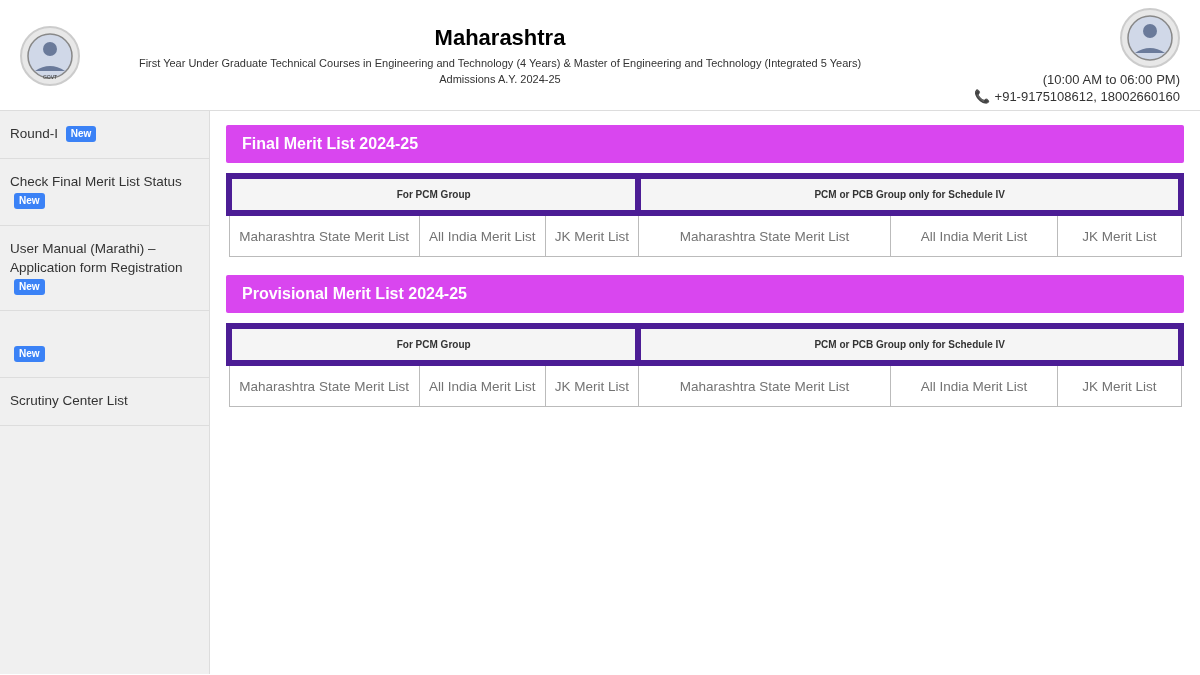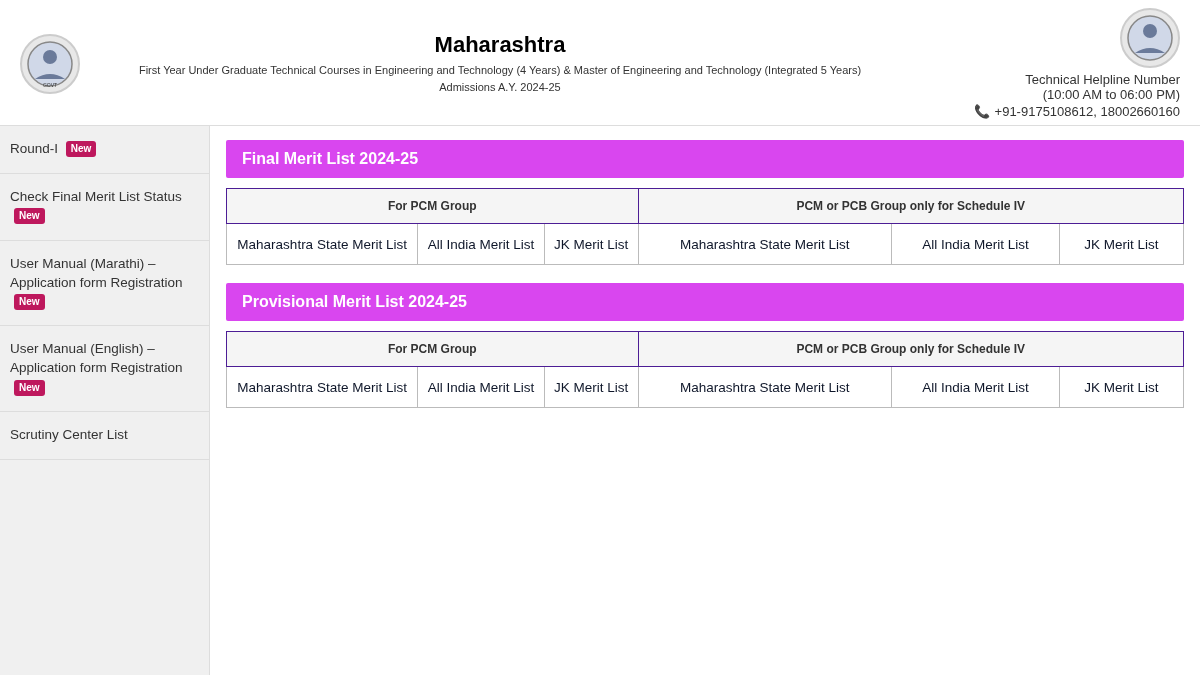--- a/index.html
+++ b/index.html
@@ -15,34 +15,34 @@
     .header-left { min-width: 80px; }
     .logo-circle { width: 60px; height: 60px; border-radius: 50%; background: #e8e8e8; display: flex; align-items: center; justify-content: center; font-size: 10px; color: #555; border: 2px solid #ccc; }
     .logo-circle2 { width: 60px; height: 60px; border-radius: 50%; background: #e8e8e8; display: flex; align-items: center; justify-content: center; font-size: 10px; color: #555; border: 2px solid #ccc; margin-left: auto; }
 
     
     .main-layout { display: flex; height: calc(675px - 112px); }
 
     
     .sidebar { width: 210px; min-width: 210px; background: #f0f0f0; border-right: 1px solid #ddd; overflow-y: auto; }
     .sidebar-item { padding: 14px 10px; border-bottom: 1px solid #ddd; cursor: pointer; color: #333; font-size: 13.5px; line-height: 1.4; }
-    .new-badge { display: inline-block; background: #be185d; color: #fff; font-size: 10px; font-weight: bold; padding: 1px 5px; border-radius: 3px; margin-left: 4px; vertical-align: middle; }
+    .new-badge { display: inline-block; background: #3b82f6; color: #fff; font-size: 10px; font-weight: bold; padding: 1px 5px; border-radius: 3px; margin-left: 4px; vertical-align: middle; }
 
     
     .content { flex: 1; overflow-y: auto; padding: 14px 16px; background: #fff; }
 
     
     .section-header { background: #d946ef; color: #fff; padding: 10px 16px; font-size: 16px; font-weight: bold; border-radius: 2px; margin-bottom: 10px; }
 
     
     .merit-table { width: 100%; border-collapse: collapse; margin-bottom: 18px; border: 1px solid #bbb; }
-    .merit-table th { background: #e8e8f0; color: #333; text-align: center; padding: 10px 21px; font-weight: 600; font-size: 12px; border: 1px solid #4c1d95; }
+    .merit-table th { background: #e8e8f0; color: #333; text-align: center; padding: 10px 21px; font-weight: 600; font-size: 10px; border: 6px solid #4c1d95; }
     .merit-table td { text-align: center; padding: 12px 8px; border: 1px solid #bbb; vertical-align: middle; }
     .merit-table .group-header { background: #f5f5f5; }
-    .merit-link { color: #0f172a; text-decoration: none; font-size: 13.5px; cursor: pointer; }
+    .merit-link { color: #737373; text-decoration: none; font-size: 13.5px; cursor: pointer; }
     .col-pcm { width: 43%; }
     .col-pcb { width: 57%; }
 
     .section-block { margin-bottom: 18px; }
   </style>
 </head>
 <body>
 
 <div class="header">
   <div class="header-left">
@@ -60,21 +60,20 @@
     <p>First Year Under Graduate Technical Courses in Engineering and Technology (4 Years) &amp; Master of Engineering and Technology (Integrated 5 Years) Admissions A.Y. 2024-25</p>
   </div>
   <div class="header-right">
     <div class="logo-circle2" style="margin-bottom:4px;">
       <svg width="50" height="50" viewBox="0 0 50 50">
         <circle cx="25" cy="25" r="22" fill="#d0d8e8" stroke="#888" stroke-width="1.5"></circle>
         <circle cx="25" cy="18" r="7" fill="#6a7a9a"></circle>
         <path d="M10 40 Q25 30 40 40" fill="#6a7a9a"></path>
       </svg>
     </div>
-    <div>Technical Helpline Number</div>
     <div>(10:00 AM to 06:00 PM)</div>
     <div class="phone">
       <span>📞</span>
       <span>+91-9175108612, 18002660160</span>
     </div>
   </div>
 </div>
 
 <div class="main-layout">
 
@@ -87,21 +86,20 @@
       <span>Check Final Merit List Status</span>
       <br>
       <span class="new-badge">New</span>
     </div>
     <div class="sidebar-item">
       <span>User Manual (Marathi) – Application form Registration</span>
       <br>
       <span class="new-badge">New</span>
     </div>
     <div class="sidebar-item">
-      <span>User Manual (English) – Application form Registration</span>
       <br>
       <span class="new-badge">New</span>
     </div>
     <div class="sidebar-item">
       <span>Scrutiny Center List</span>
     </div>
   </div>
 
   <div class="content">
 

